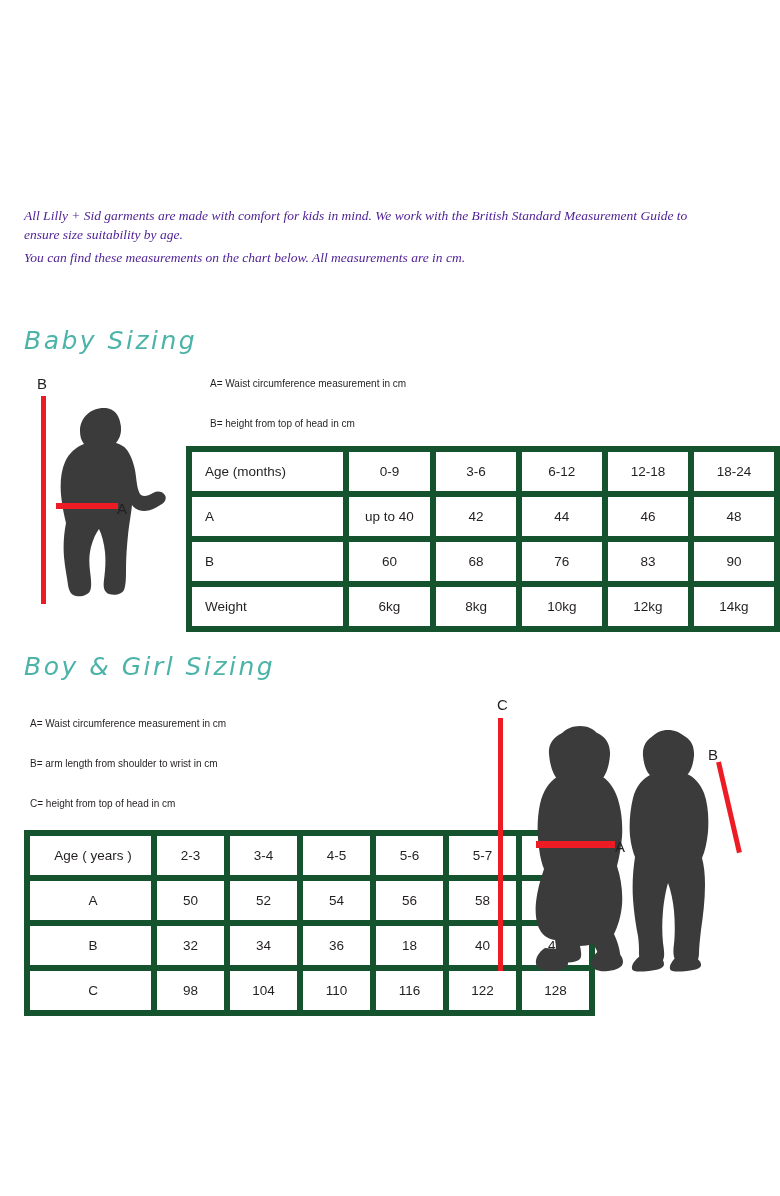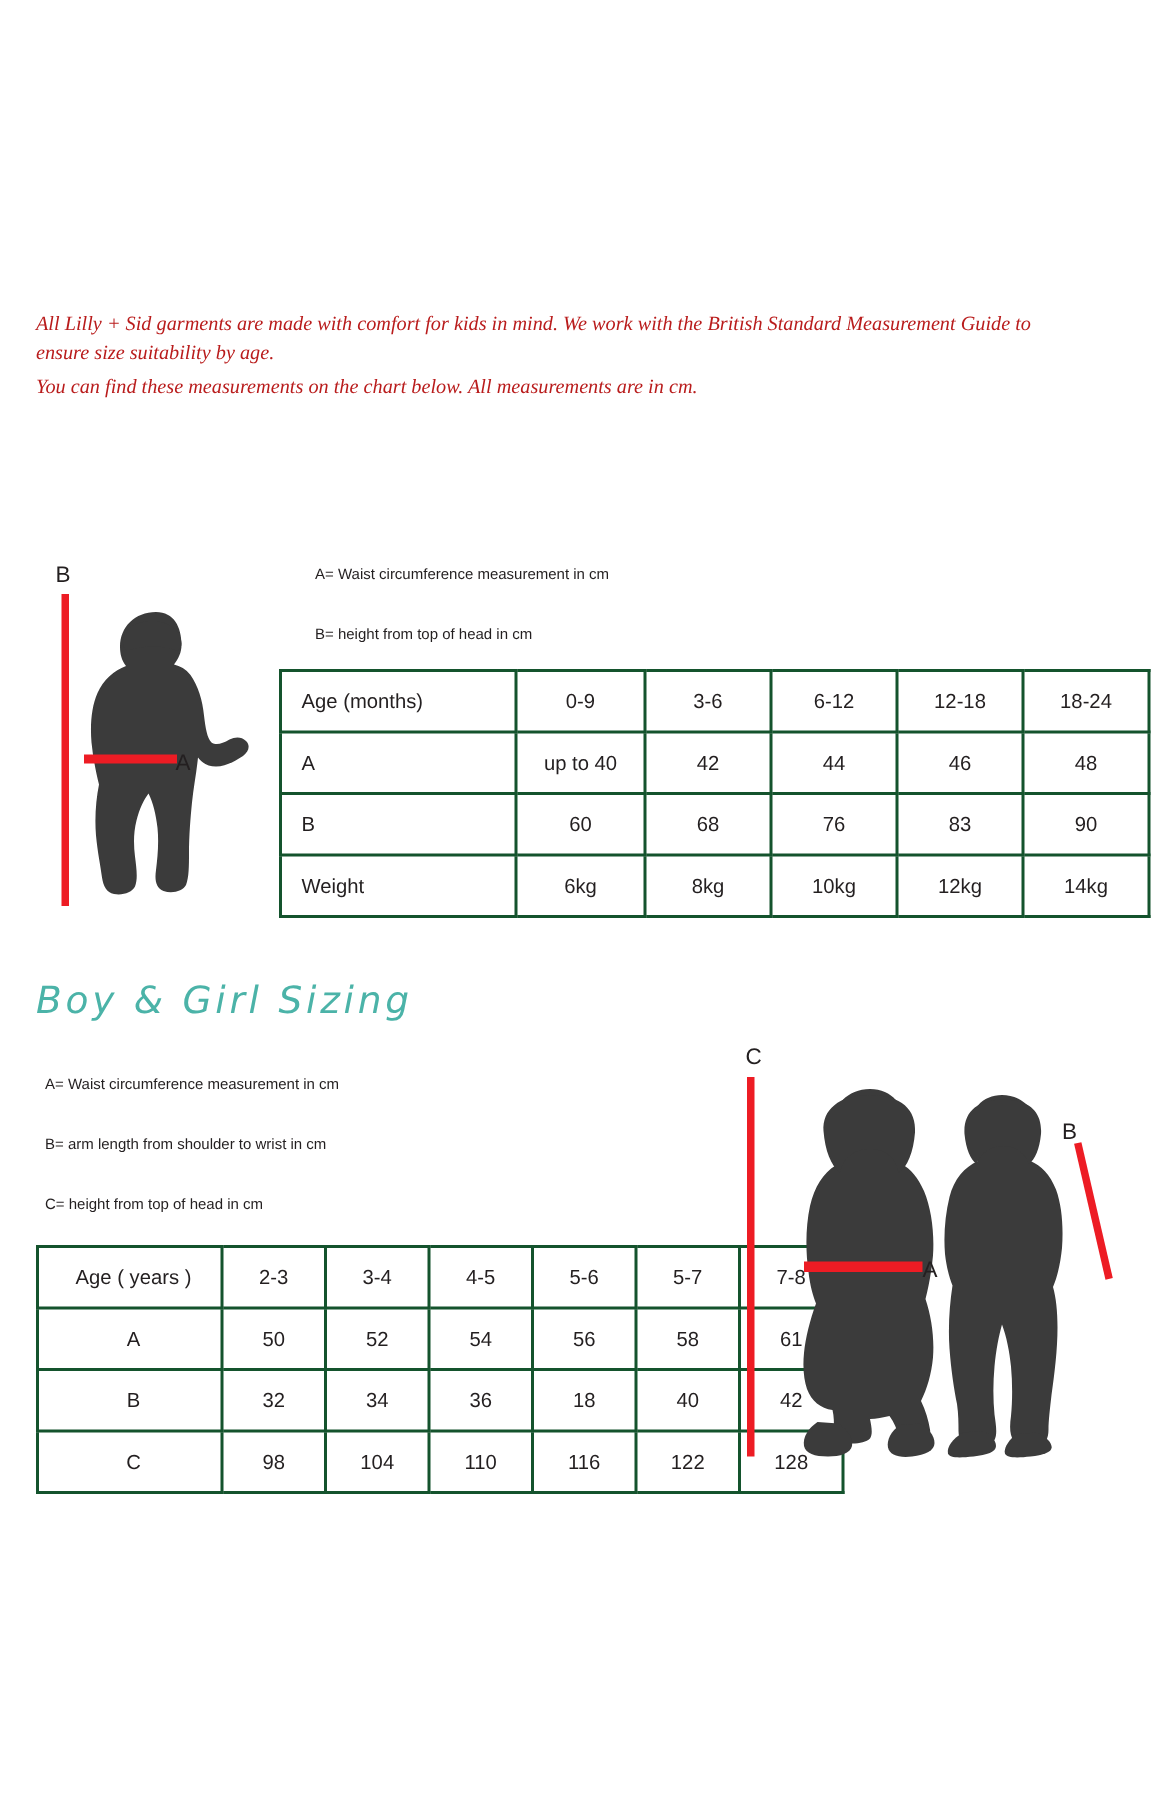--- a/index.html
+++ b/index.html
@@ -23,21 +23,21 @@
   
   .intro {
     position: absolute;
     left: 24px;
     top: 206px;
     width: 690px;
     font-family: "Liberation Serif", serif;
     font-style: italic;
     font-size: 13.5px;
     line-height: 19px;
-    color: #b91c1c;
+    color: #4c1d95;
   }
   .intro p { margin: 0; }
   .intro p.second { margin-top: 4px; }
 
   
   .section-title {
     position: absolute;
     font-family: "DejaVu Sans", sans-serif;
     font-size: 25px;
     font-style: italic;
@@ -57,21 +57,21 @@
   }
 
   
   table.size-table {
     position: absolute;
     border-collapse: collapse;
     font-size: 13.5px;
     color: #231f20;
   }
   table.size-table td {
-    border: 2px solid #14532d;
+    border: 6px solid #14532d;
     height: 39px;
     padding: 0 8px;
     text-align: center;
     vertical-align: middle;
     font-weight: 400;
   }
   table.size-table td.rowhead {
     text-align: left;
     padding-left: 13px;
   }
@@ -100,20 +100,21 @@
 </head>
 <body>
 
 <div class="page">
 
   <div class="intro">
     <p>All Lilly + Sid garments are made with comfort for kids in mind. We work with the British Standard Measurement Guide to ensure size suitability by age.</p>
     <p class="second">You can find these measurements on the chart below. All measurements are in cm.</p>
   </div>
 
+  <div class="section-title" id="baby-title">Baby Sizing</div>
 
   <div class="legend" style="left:210px; top:378px;">A= Waist circumference measurement in cm</div>
   <div class="legend" style="left:210px; top:418px;">B= height from top of head in cm</div>
 
   <svg class="fig" style="left:38px; top:405px;" width="130" height="200" viewBox="0 0 130 200">
     <path fill="#3b3b3b" d="M66,3 C52,3 42,13 42,26 C42,31 43,35 46,39 C38,42 31,48 27,57
       C23,66 22,78 23,90 C24,100 26,110 28,118 C26,128 25,140 26,152
       C27,163 29,172 30,180 C31,186 33,190 38,191 C44,192 50,190 52,186
       C54,181 53,174 52,166 C51,158 51,150 53,142 C55,134 58,128 61,124
       C64,130 66,138 67,147 C68,157 67,167 66,175 C65,182 66,187 71,189

